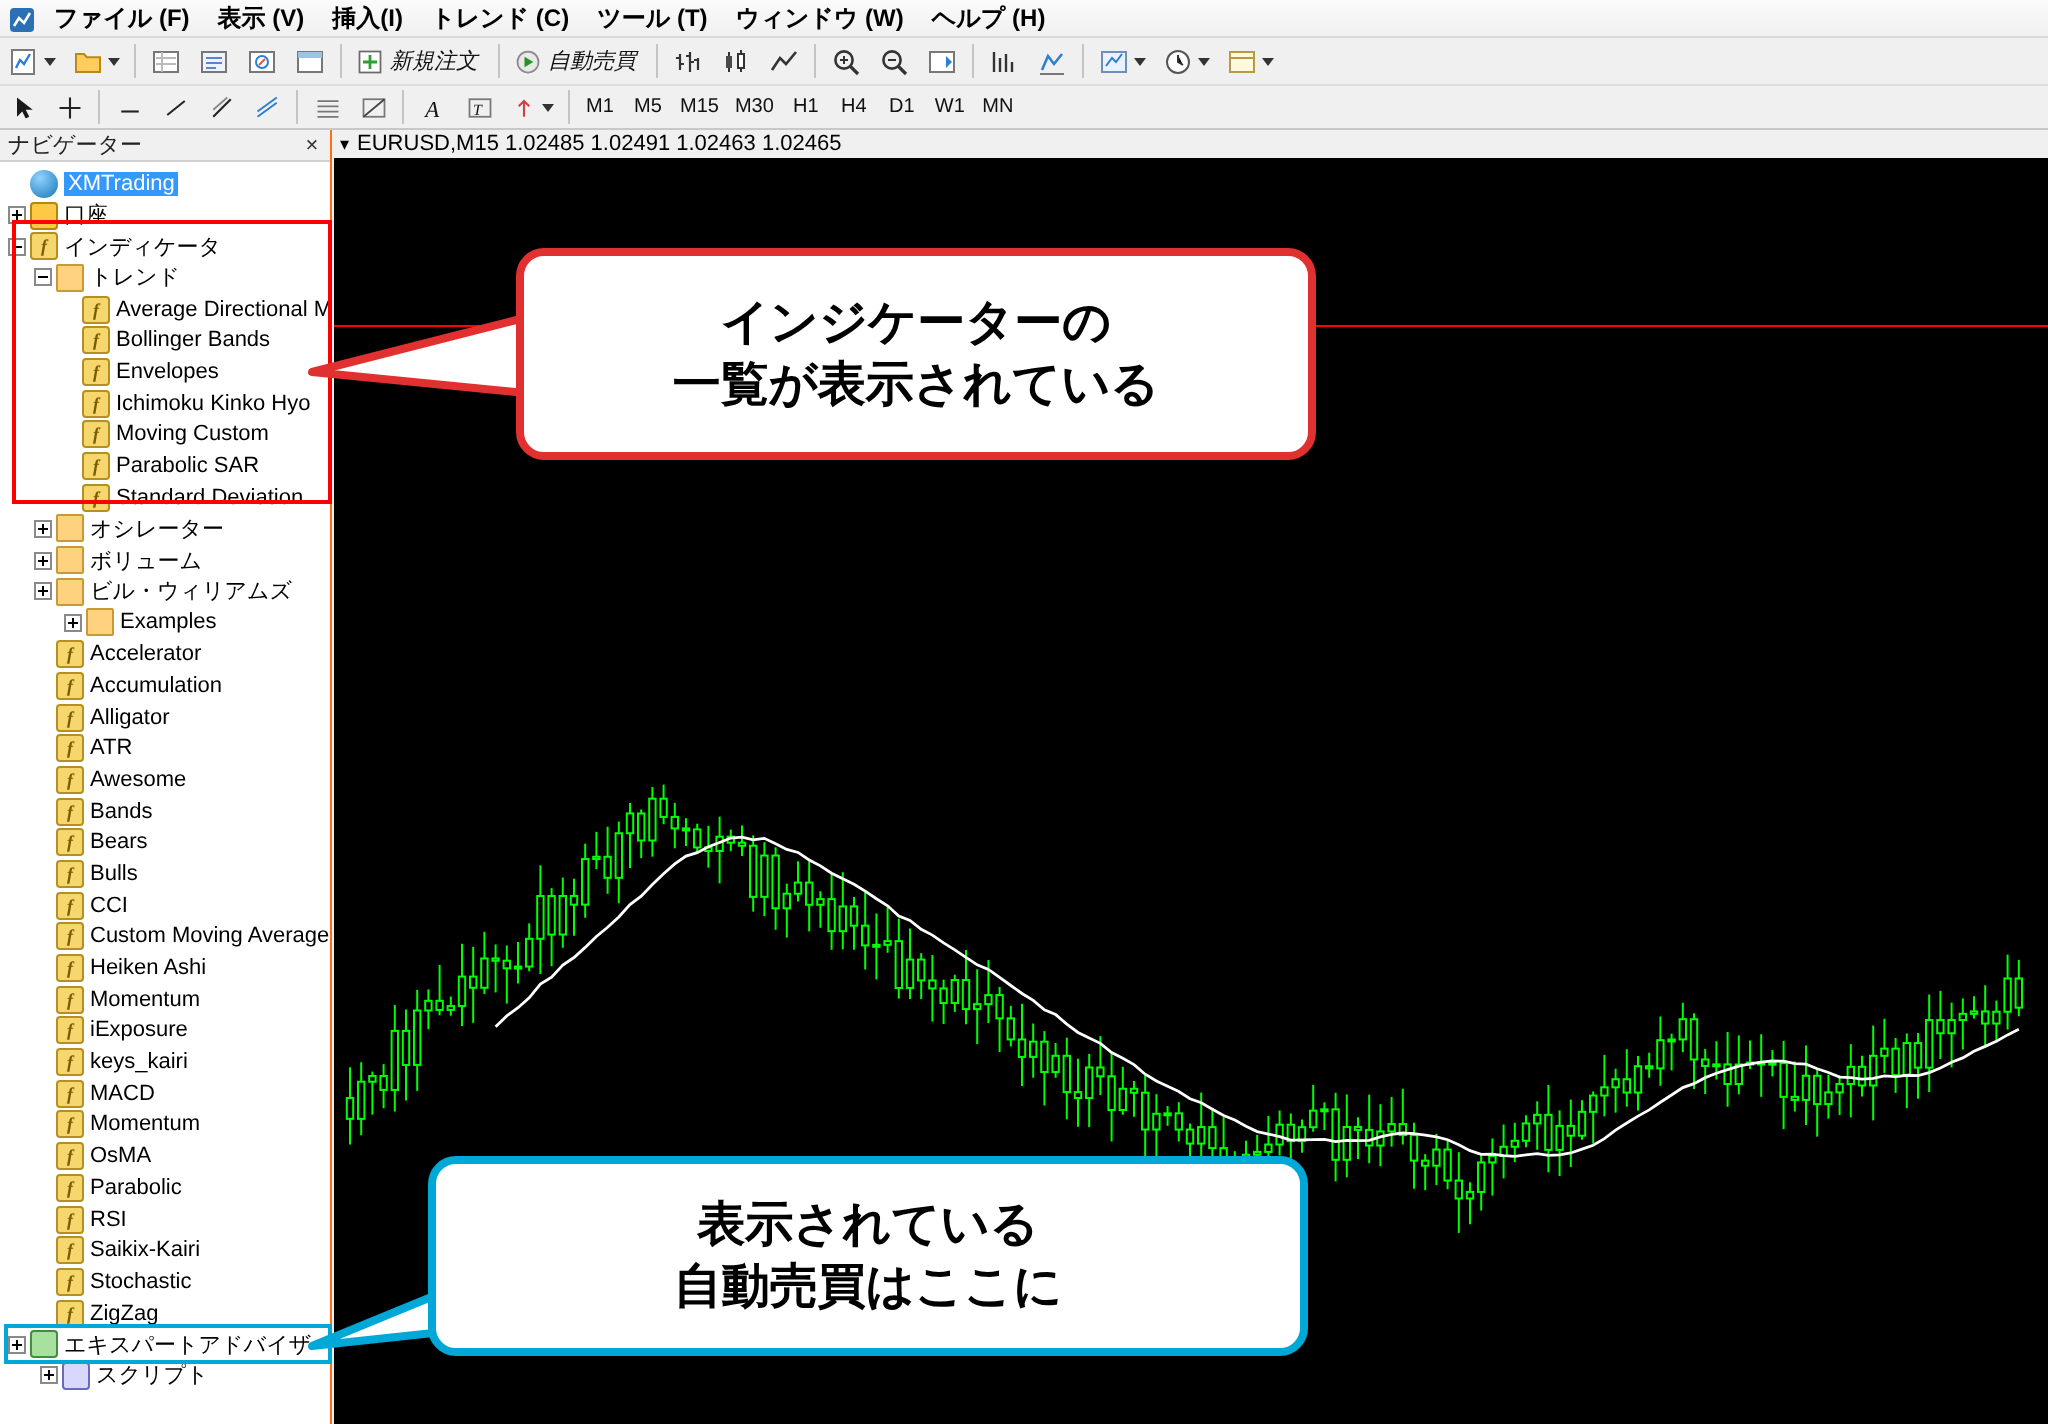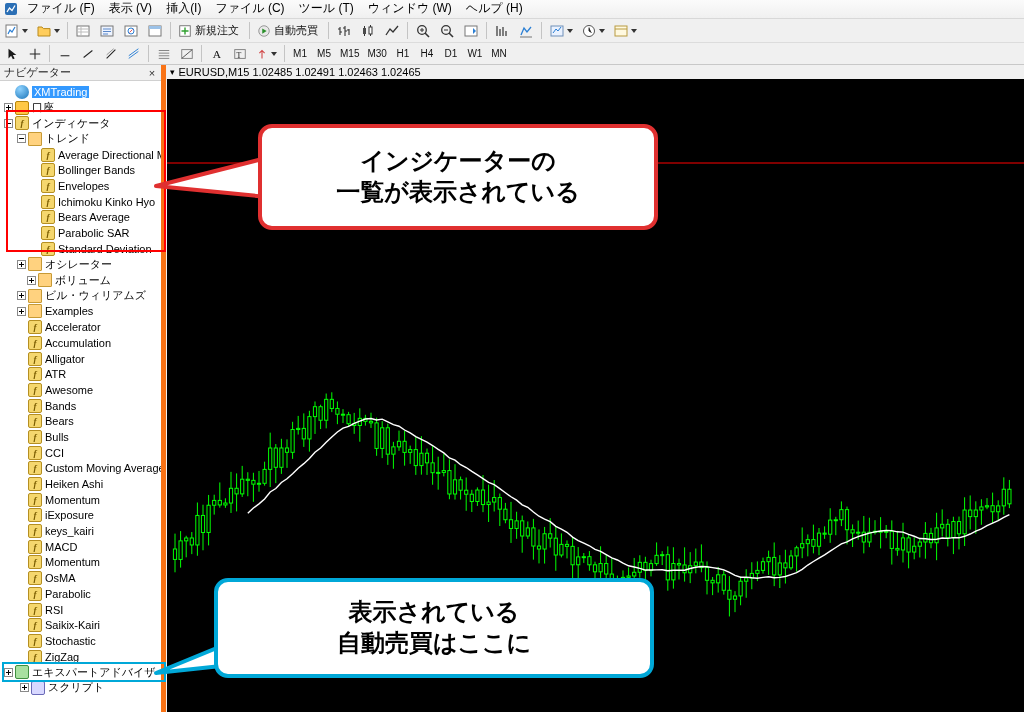--- a/index.html
+++ b/index.html
@@ -15,21 +15,21 @@
     position: relative;
     width: 1024px; height: 712px;
     background: #f0f0f0;
   }
 
   
   .menubar {
     position: absolute; top: 0; left: 0; width: 1024px; height: 19px;
     background: linear-gradient(#fbfbfb, #f0f0f0);
     border-bottom: 1px solid #d8d8d8;
-    display: flex; align-items: flex-start;
+    display: flex; align-items: flex-end; font-weight: bold;
   }
   .menubar .mb-icon {
     width: 18px; height: 17px; margin-left: 2px;
     display: flex; align-items: center; justify-content: center;
   }
   .menubar .mi {
     padding: 1px 7px 2px 7px; font-size: 12px; color: #000;
     line-height: 14px; white-space: nowrap;
   }
 
@@ -42,39 +42,40 @@
   .toolbar2 {
     position: absolute; top: 43px; left: 0; width: 1024px; height: 22px;
     background: #f0f0f0; border-bottom: 1px solid #c8c8c8;
     display: flex; align-items: center;
   }
   .tbtn {
     height: 31px; min-width: 21px; margin: 0 1px;
     display: flex; align-items: center; justify-content: center;
     border: 1px solid transparent; border-radius: 2px;
     padding: 0 2px;
+    font-style: italic;
   }
   .tsep {
     width: 1px; height: 17px; background: #c4c4c4; margin: 0 3px;
   }
   .tbtn .lbl { font-size: 11px; color: #111; padding: 0 3px; white-space: nowrap;}
   .caret { width: 0; height: 0; border-left: 3px solid transparent;
     border-right: 3px solid transparent; border-top: 4px solid #333; margin-left: 2px;}
 
   
   .perbtn {
     font-size: 10px; color: #111; height: 17px; min-width: 22px;
     display: flex; align-items: center; justify-content: center;
     border: 1px solid transparent; margin: 0 1px; padding: 0 2px;
   }
 
   
   .nav-panel {
     position: absolute; left: 0; top: 65px; width: 166px; height: 647px;
-    background: #ffffff; border-right: 5px solid #f97316;
+    background: #ffffff; border-right: 1px solid #f97316;
   }
   .nav-title {
     height: 16px; background: #f0f0f0; border-bottom: 1px solid #d0d0d0;
     display: flex; align-items: center; padding-left: 4px;
     font-size: 11px; color: #222;
   }
   .nav-close {
     margin-left: auto; width: 14px; height: 14px; margin-right: 2px;
     display: flex; align-items: center; justify-content: center;
     font-size: 11px; color: #333;
@@ -163,21 +164,21 @@
   <div class="menubar">
     <div class="mb-icon">
       <svg width="14" height="14" viewBox="0 0 14 14">
         <rect x="1" y="1" width="12" height="12" rx="2" fill="#2b6fb5"></rect>
         <path d="M3 10 L5.5 6 L8 8.5 L11 3.5" stroke="#ffffff" stroke-width="1.3" fill="none"></path>
       </svg>
     </div>
     <div class="mi">ファイル (F)</div>
     <div class="mi">表示 (V)</div>
     <div class="mi">挿入(I)</div>
-    <div class="mi">ファイル (C)</div>
+    <div class="mi">トレンド (C)</div>
     <div class="mi">ツール (T)</div>
     <div class="mi">ウィンドウ (W)</div>
     <div class="mi">ヘルプ (H)</div>
   </div>
 
   <div class="toolbar1">
     <div class="tbtn">
       <svg width="16" height="16" viewBox="0 0 16 16">
           <rect x="2" y="2" width="11" height="12" fill="#fff" stroke="#7a7a7a"></rect>
           <path d="M4 11 L6 7 L8 9 L11 4" stroke="#2b7fd4" stroke-width="1.2" fill="none"></path>
@@ -438,52 +439,52 @@
           <span class="ico ico-f">
             <span>f</span>
           </span>
           <span class="nav-label">Ichimoku Kinko Hyo</span>
         </div>
         <div class="tnode" style="padding-left: 30px;">
           <span class="expspace"></span>
           <span class="ico ico-f">
             <span>f</span>
           </span>
-          <span class="nav-label">Bears Average</span>
+          <span class="nav-label">Moving Custom</span>
         </div>
         <div class="tnode" style="padding-left: 30px;">
           <span class="expspace"></span>
           <span class="ico ico-f">
             <span>f</span>
           </span>
           <span class="nav-label">Parabolic SAR</span>
         </div>
         <div class="tnode" style="padding-left: 30px;">
           <span class="expspace"></span>
           <span class="ico ico-f">
             <span>f</span>
           </span>
           <span class="nav-label">Standard Deviation</span>
         </div>
         <div class="tnode" style="padding-left: 17px;">
           <span class="exp plus"></span>
           <span class="ico ico-folder"></span>
           <span class="nav-label">オシレーター</span>
         </div>
-        <div class="tnode" style="padding-left: 27px;">
+        <div class="tnode" style="padding-left: 17px;">
           <span class="exp plus"></span>
           <span class="ico ico-folder"></span>
           <span class="nav-label">ボリューム</span>
         </div>
         <div class="tnode" style="padding-left: 17px;">
           <span class="exp plus"></span>
           <span class="ico ico-folder"></span>
           <span class="nav-label">ビル・ウィリアムズ</span>
         </div>
-        <div class="tnode" style="padding-left: 17px;">
+        <div class="tnode" style="padding-left: 17px; margin-left: 15px;">
           <span class="exp plus"></span>
           <span class="ico ico-folder"></span>
           <span class="nav-label">Examples</span>
         </div>
         <div class="tnode" style="padding-left: 17px;">
           <span class="expspace"></span>
           <span class="ico ico-f">
             <span>f</span>
           </span>
           <span class="nav-label">Accelerator</span>

